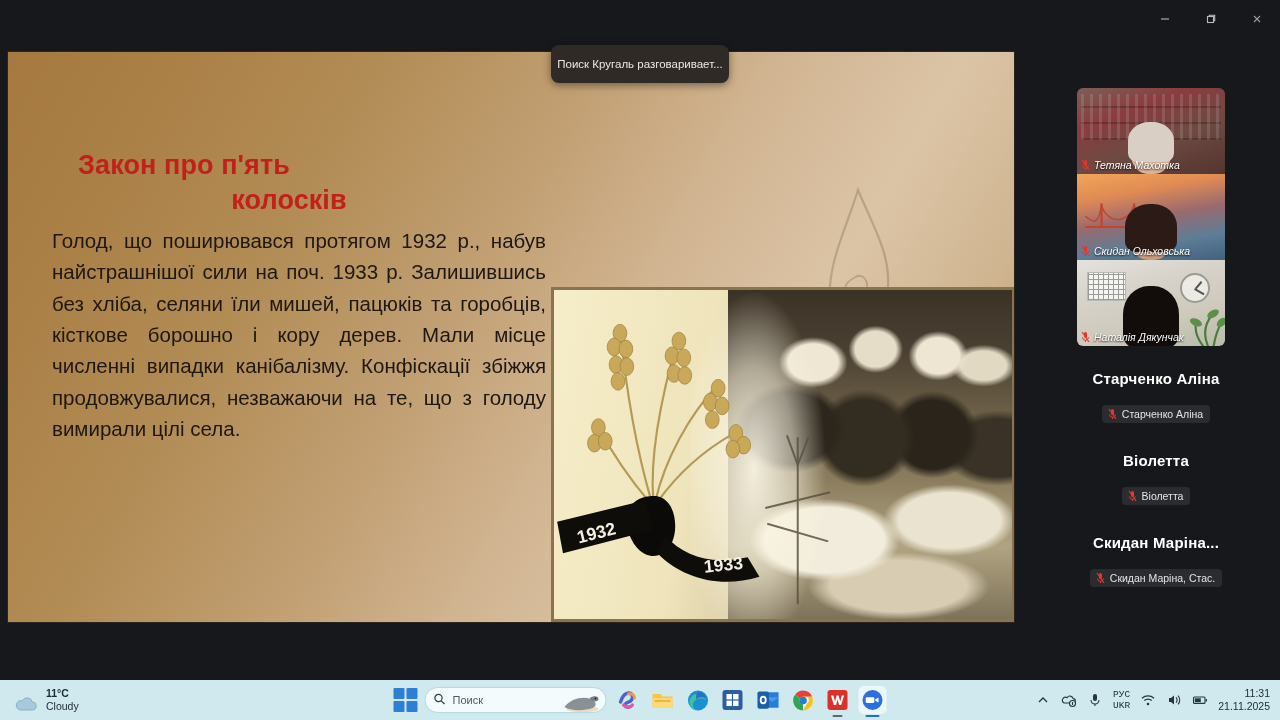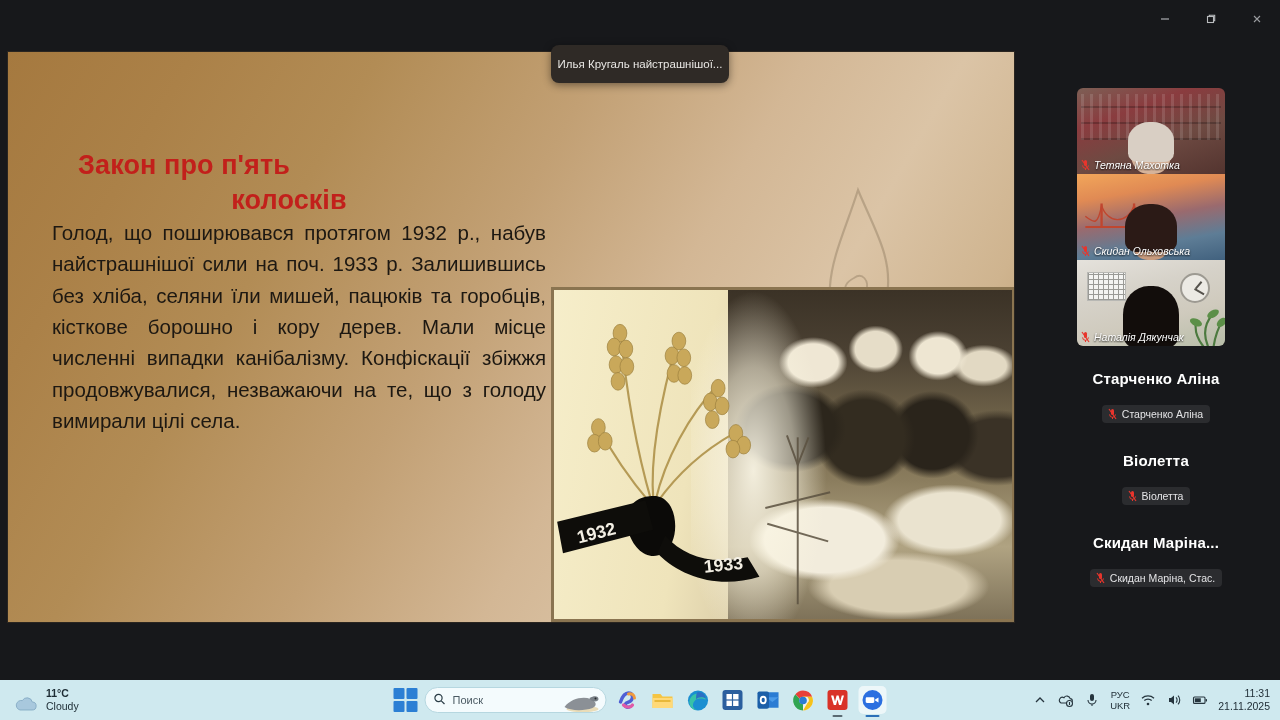--- a/index.html
+++ b/index.html
@@ -42,21 +42,21 @@
 
   .slide-title {
     position: absolute; left: 66px; top: 68px; width: 430px;
     color: #c2201b; font-weight: bold; font-size: 27px; line-height: 1.28;
     text-align: center; letter-spacing: .1px;
   }
   .slide-title .l1 { display: block; text-align: left; padding-left: 4px; margin-top: 28px; }
   .slide-title .l2 { display: block; text-align: center; }
 
   .slide-body {
-    position: absolute; left: 44px; top: 165px; width: 494px;
+    position: absolute; left: 44px; top: 173px; width: 494px;
     color: #1d1812; font-size: 20.5px; line-height: 1.53;
     text-align: justify; text-justify: inter-word;
   }
 
   
   .photo {
     position: absolute; left: 543px; top: 235px; width: 464px; height: 335px;
     border: 3px solid #8a7450;
     overflow: hidden;
     background: linear-gradient(100deg,#f6eeca 0%, #efe4bb 32%, #d9cba6 48%, #a59376 62%, #6f6352 80%, #4d4639 100%);
@@ -197,21 +197,21 @@
   .tb-icon .dot {
     position: absolute; bottom: -3px; left: 50%; transform: translateX(-50%);
     width: 10px; height: 2.5px; border-radius: 2px; background: #5a6a72;
   }
   .tb-icon.active .dot { width: 14px; background: #2b6fb8; }
 
   .tray {
     position: absolute; right: 10px; display: flex; align-items: center; gap: 10px;
     color: #1d2b33;
   }
-  .tray .lang { font-size: 9.5px; line-height: 1.2; text-align: center; }
+  .tray .lang { font-size: 9.5px; line-height: 1.2; text-align: center; font-family: Liberation Mono, monospace; }
   .tray .clock2 { font-size: 10.5px; line-height: 1.25; text-align: right; }
   .ic { width: 16px; height: 16px; display: block; }
 </style>
 </head>
 <body>
 
 <div id="app">
 
   <div class="titlebar">
     <div class="winbtn">
@@ -303,21 +303,21 @@
           <path d="M247 150 L247 320"></path>
             <path d="M214 222 L280 206"></path>
             <path d="M216 238 L278 256"></path>
           <path d="M236 148 L247 178 L258 150"></path>
         </g>
       </svg>
     </div>
   </div>
 
   <div class="speaking-toast">
-    <span>Илья Кругаль найстрашнішої...</span>
+    <span>Поиск Кругаль разговаривает...</span>
   </div>
 
   <div class="rail">
 
     <div class="vgrid">
 
       <div class="vtile t1">
         <div class="shelf"></div>
         <div class="person">
           <div class="hair" style="width:46px;height:40px;background:#d9cfc4;top:-2px;"></div>

